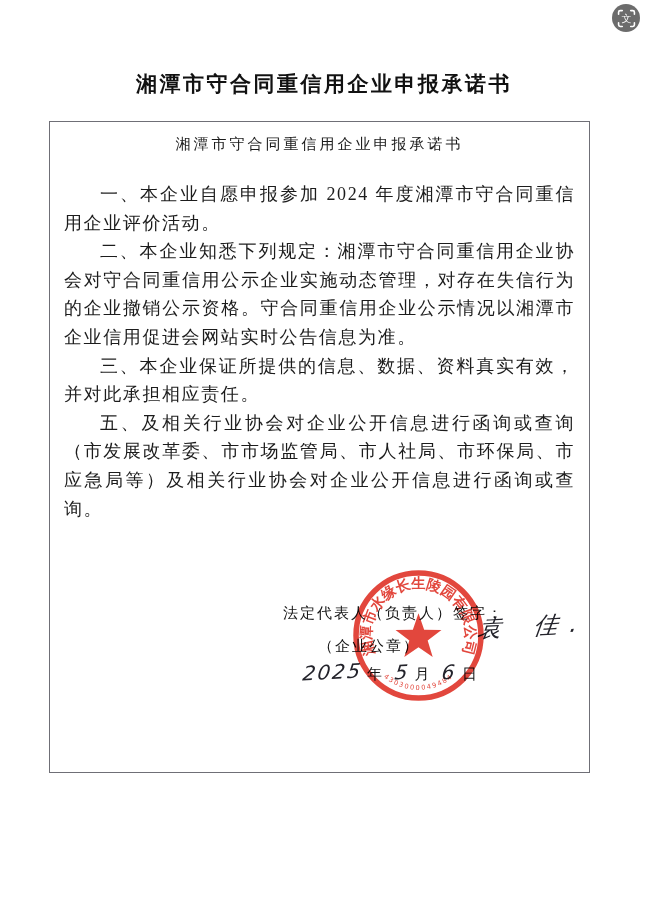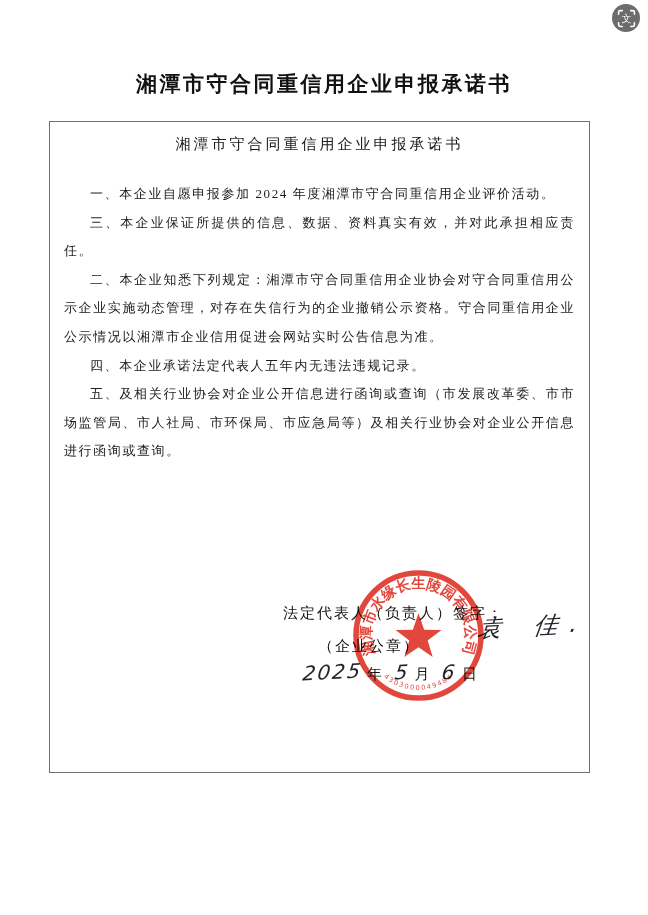--- a/index.html
+++ b/index.html
@@ -24,21 +24,21 @@
   
   .doc-box {
     position:absolute; left:49px; top:121px; width:541px; height:652px;
     border:1px solid #6f6f76; background:#fff;
   }
   .box-title {
     margin-top:13px; text-align:center; font-size:15px;
     letter-spacing:3px; color:#1a1a1a;
   }
   .doc-body {
-    margin-top:26px; padding:0 14px; font-size:13px; line-height:28.6px;
+    margin-top:26px; padding:0 14px; font-size:18px; line-height:28.6px;
     letter-spacing:1.6px; text-align:justify; color:#1c1c1c;
   }
   .doc-body p { text-indent:2em; margin:0; }
   
   .sig-label   { position:absolute; left:233px; top:482px; font-size:15px; letter-spacing:2px; white-space:nowrap; }
   .seal-label  { position:absolute; left:268px; top:515px; font-size:15px; letter-spacing:2px; white-space:nowrap; }
   .date-line   { position:absolute; left:248px; top:538px; font-size:15px; letter-spacing:2px; white-space:nowrap; }
   .hw {
     font-family:"DejaVu Sans",sans-serif; font-style:italic; color:#23232b;
     display:inline-block; transform:skewX(-10deg) rotate(-3deg);
@@ -68,23 +68,22 @@
   </div>
 
   <div class="main-title">湘潭市守合同重信用企业申报承诺书</div>
 
   <div class="doc-box">
 
     <div class="box-title">湘潭市守合同重信用企业申报承诺书</div>
 
     <div class="doc-body">
       <p>一、本企业自愿申报参加 2024 年度湘潭市守合同重信用企业评价活动。</p>
+      <p>二、本企业知悉下列规定：湘潭市守合同重信用企业协会对守合同重信用公示企业实施动态管理，对存在失信行为的企业撤销公示资格。守合同重信用企业公示情况以湘潭市企业信用促进会网站实时公告信息为准。</p>
       <p>三、本企业保证所提供的信息、数据、资料真实有效，并对此承担相应责任。</p>
-      <p>二、本企业知悉下列规定：湘潭市守合同重信用企业协会对守合同重信用公示企业实施动态管理，对存在失信行为的企业撤销公示资格。守合同重信用企业公示情况以湘潭市企业信用促进会网站实时公告信息为准。</p>
-      <p>四、本企业承诺法定代表人五年内无违法违规记录。</p>
       <p>五、及相关行业协会对企业公开信息进行函询或查询（市发展改革委、市市场监管局、市人社局、市环保局、市应急局等）及相关行业协会对企业公开信息进行函询或查询。</p>
     </div>
 
     <div class="sig-label">法定代表人（负责人）签字：</div>
 
     <div class="sig-name hw">袁 佳.</div>
 
     <div class="seal-label">（企业公章）</div>
 
     <div class="date-line">

